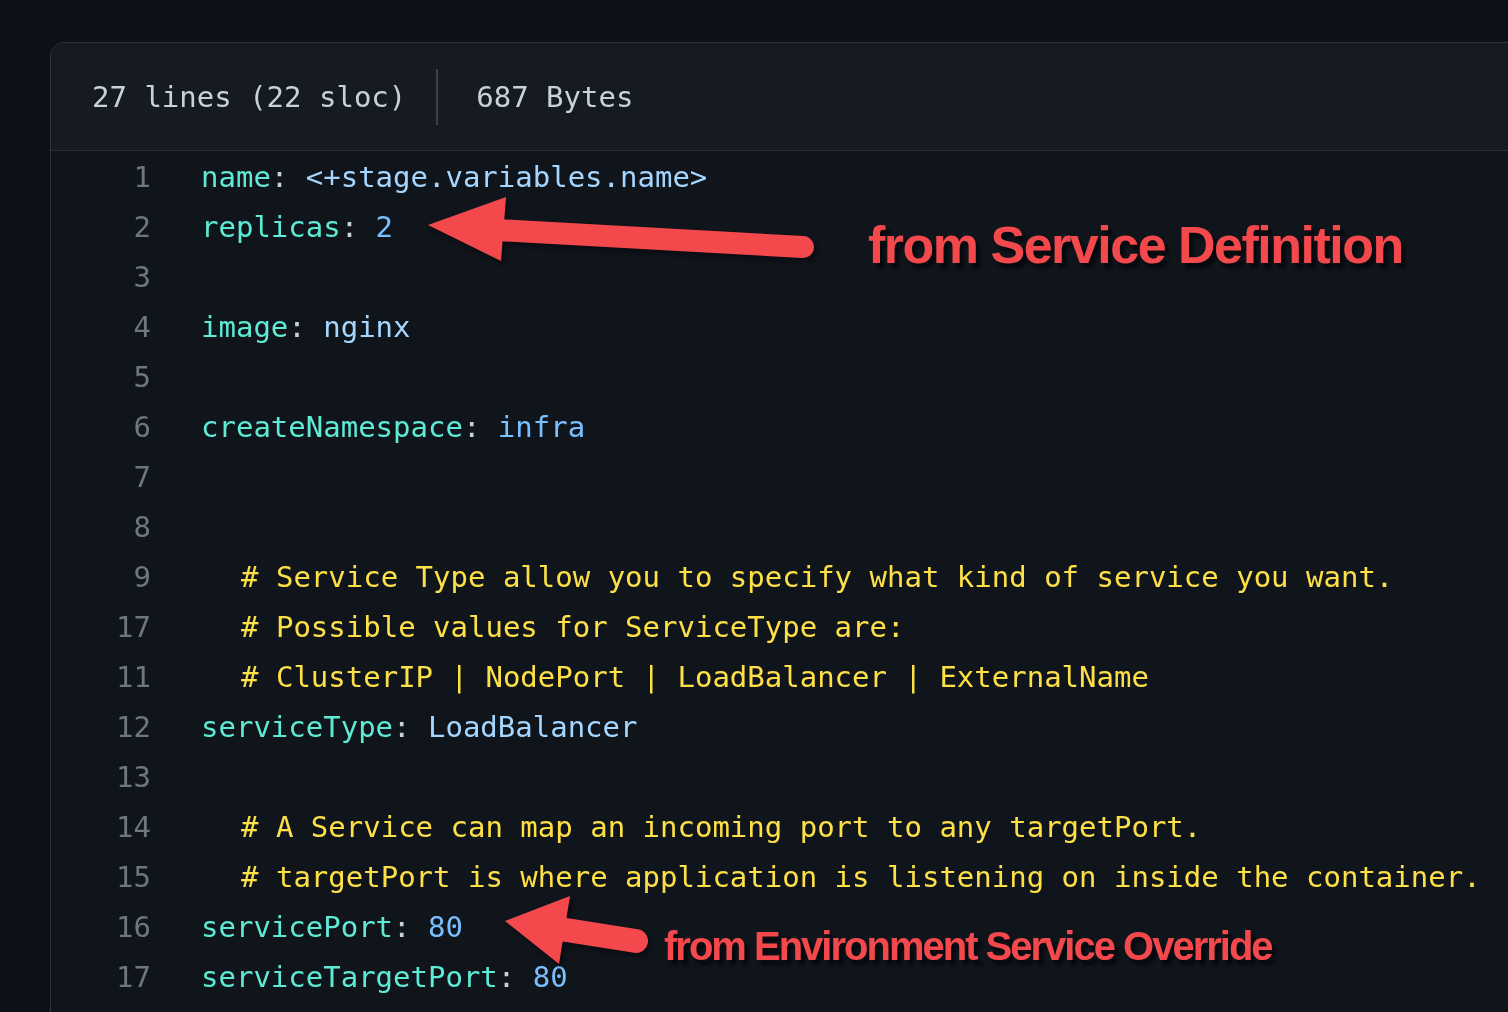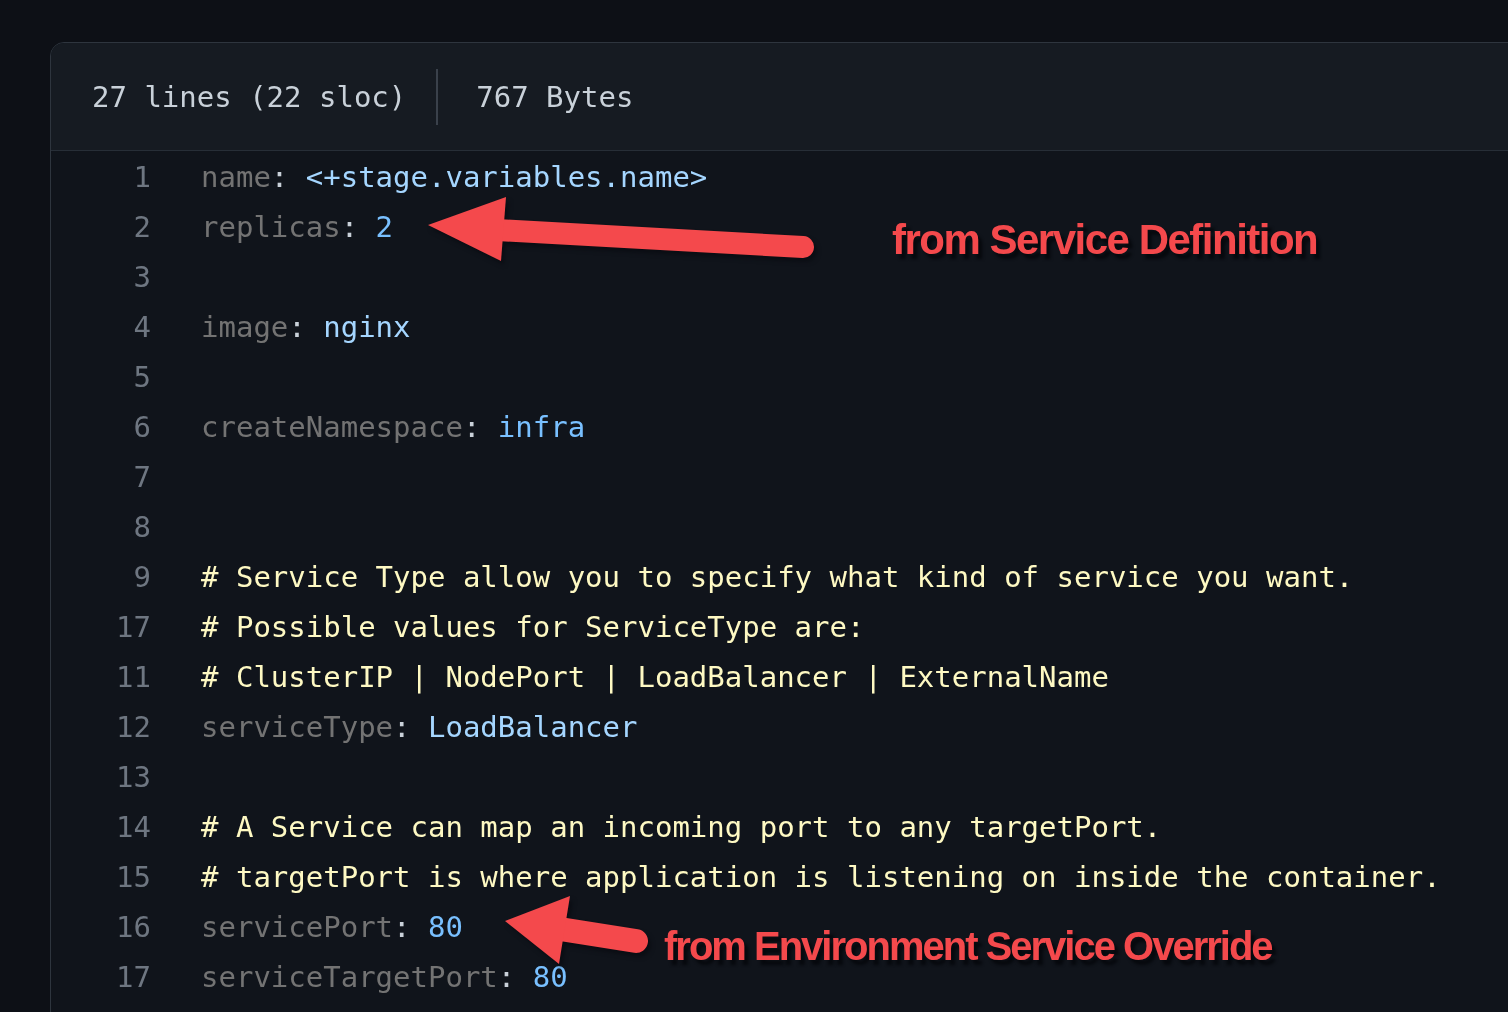--- a/index.html
+++ b/index.html
@@ -52,57 +52,57 @@
   }
   .ln {
     width: 100px;
     flex: 0 0 100px;
     text-align: right;
     color: #6e7681;
     cursor: pointer;
     user-select: none;
   }
   .code-text { padding-left: 50px; }
-  .tok-key { color: #737373; }
+  .tok-key { color: #5eead4; }
   .tok-punc { color: #c9d1d9; }
   .tok-str { color: #a5d6ff; text-align: center; }
   .tok-num { color: #79c0ff; }
-  .tok-comment { color: #fef9c3; }
+  .tok-comment { color: #fde047; margin-left: 40px; }
 
   
   .annotation-layer {
     position: absolute;
     left: 0; top: 0; width: 1508px; height: 1012px;
     pointer-events: none;
   }
   .annotation-text {
     position: absolute;
     font-family: "Liberation Sans", sans-serif;
     font-weight: bold;
     color: #f4494c;
     letter-spacing: -1.5px;
     line-height: 1;
     text-shadow: 4px 5px 3px rgba(5, 8, 12, 0.9);
     white-space: nowrap;
   }
-  .annotation-text.first  { left: 892px; top: 219px; font-size: 42px; }
+  .annotation-text.first  { left: 868px; top: 219px; font-size: 52px; }
   .annotation-text.second { left: 664px; top: 926px; font-size: 40px; letter-spacing: -2px; }
   svg.arrows { position: absolute; left: 0; top: 0; }
 </style>
 </head>
 <body>
 
 <div class="page">
 
   <div class="panel">
 
     <div class="blob-header">
       <span>27 lines (22 sloc)</span>
       <span class="header-divider"></span>
-      <span>767 Bytes</span>
+      <span>687 Bytes</span>
     </div>
 
     <div class="code-lines" id="code-lines">
         <div class="code-line"><span class="ln">1</span><span class="code-text"><span class="tok-key">name</span><span class="tok-punc">: </span><span class="tok-str">&lt;+stage.variables.name&gt;</span></span></div>
         <div class="code-line"><span class="ln">2</span><span class="code-text"><span class="tok-key">replicas</span><span class="tok-punc">: </span><span class="tok-num">2</span></span></div>
         <div class="code-line"><span class="ln">3</span><span class="code-text"></span></div>
         <div class="code-line"><span class="ln">4</span><span class="code-text"><span class="tok-key">image</span><span class="tok-punc">: </span><span class="tok-str">nginx</span></span></div>
         <div class="code-line"><span class="ln">5</span><span class="code-text"></span></div>
         <div class="code-line"><span class="ln">6</span><span class="code-text"><span class="tok-key">createNamespace</span><span class="tok-punc">: </span><span class="tok-num">infra</span></span></div>
         <div class="code-line"><span class="ln">7</span></div>

